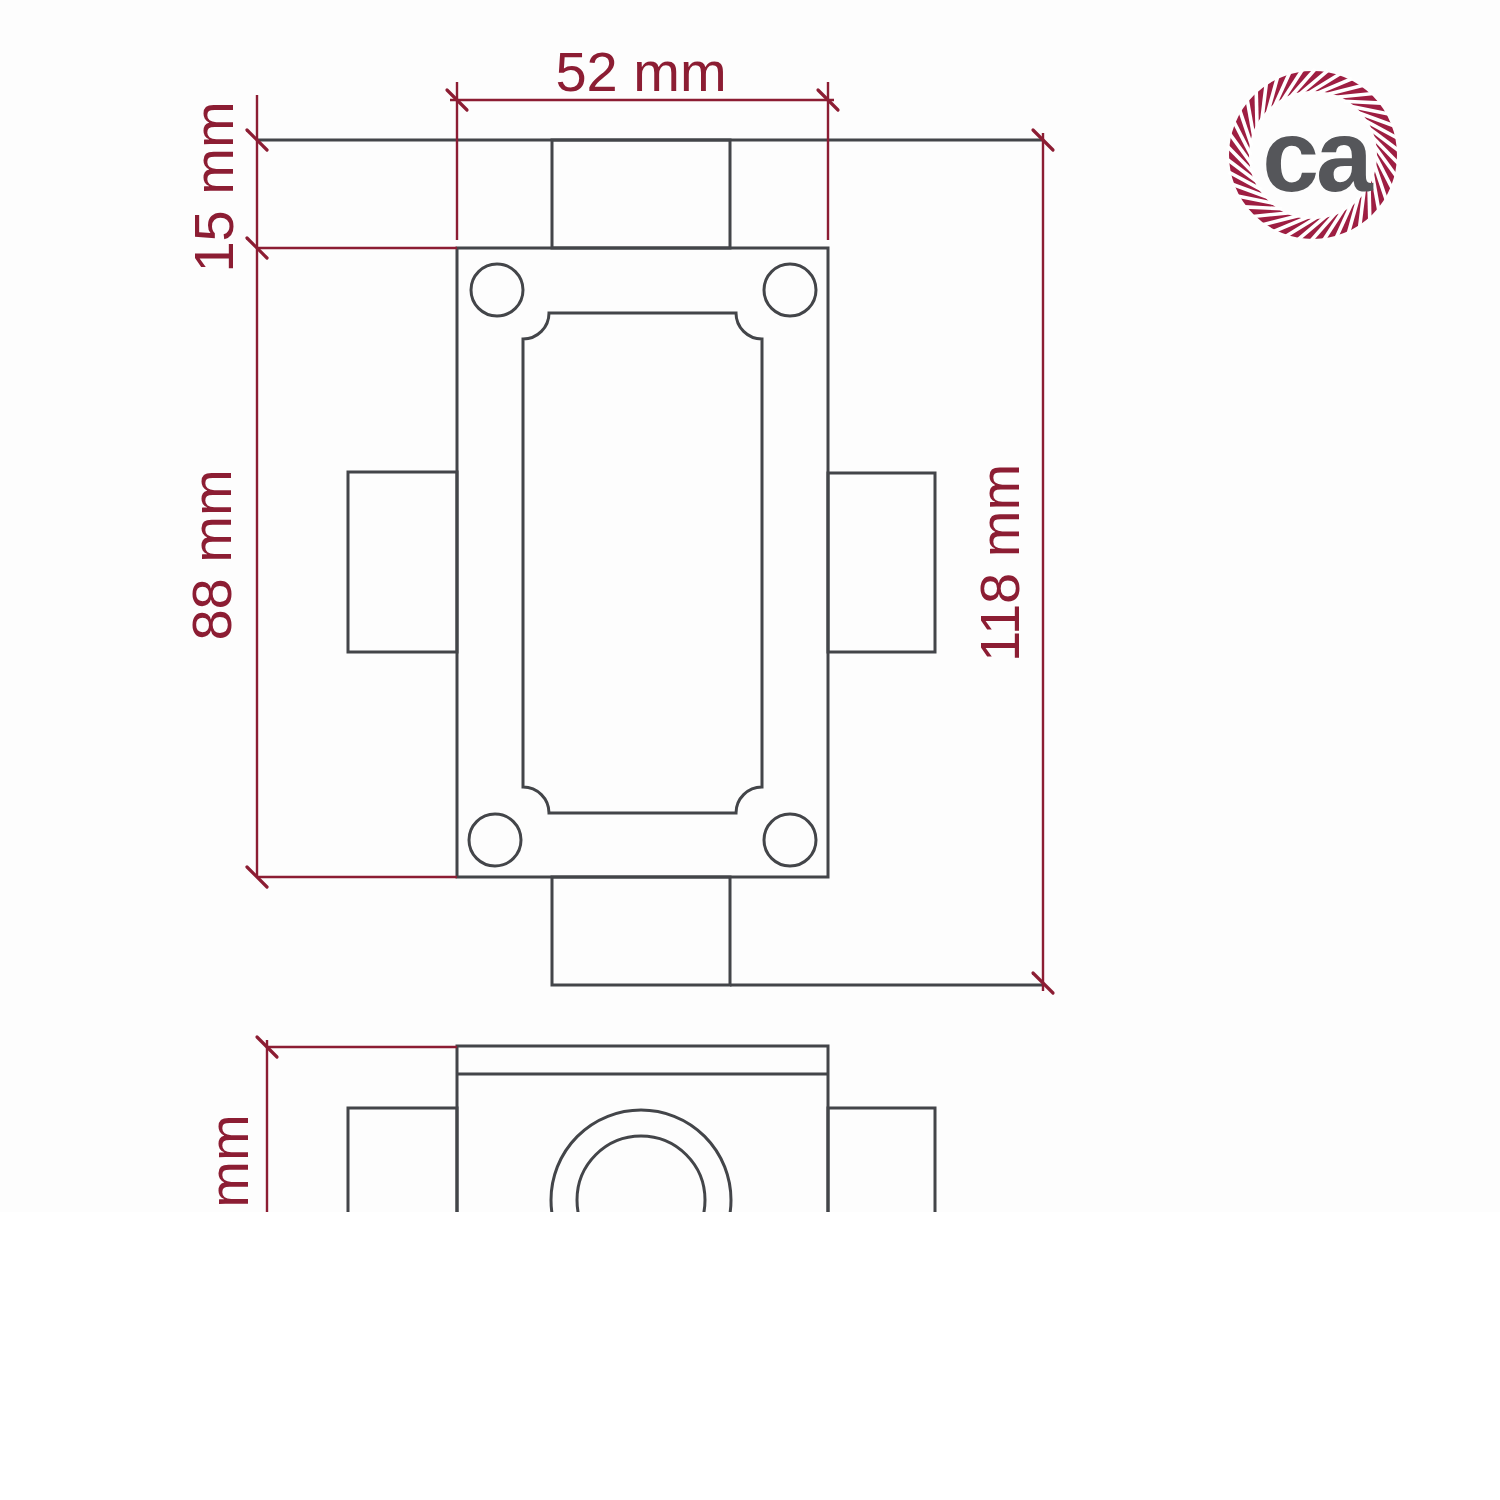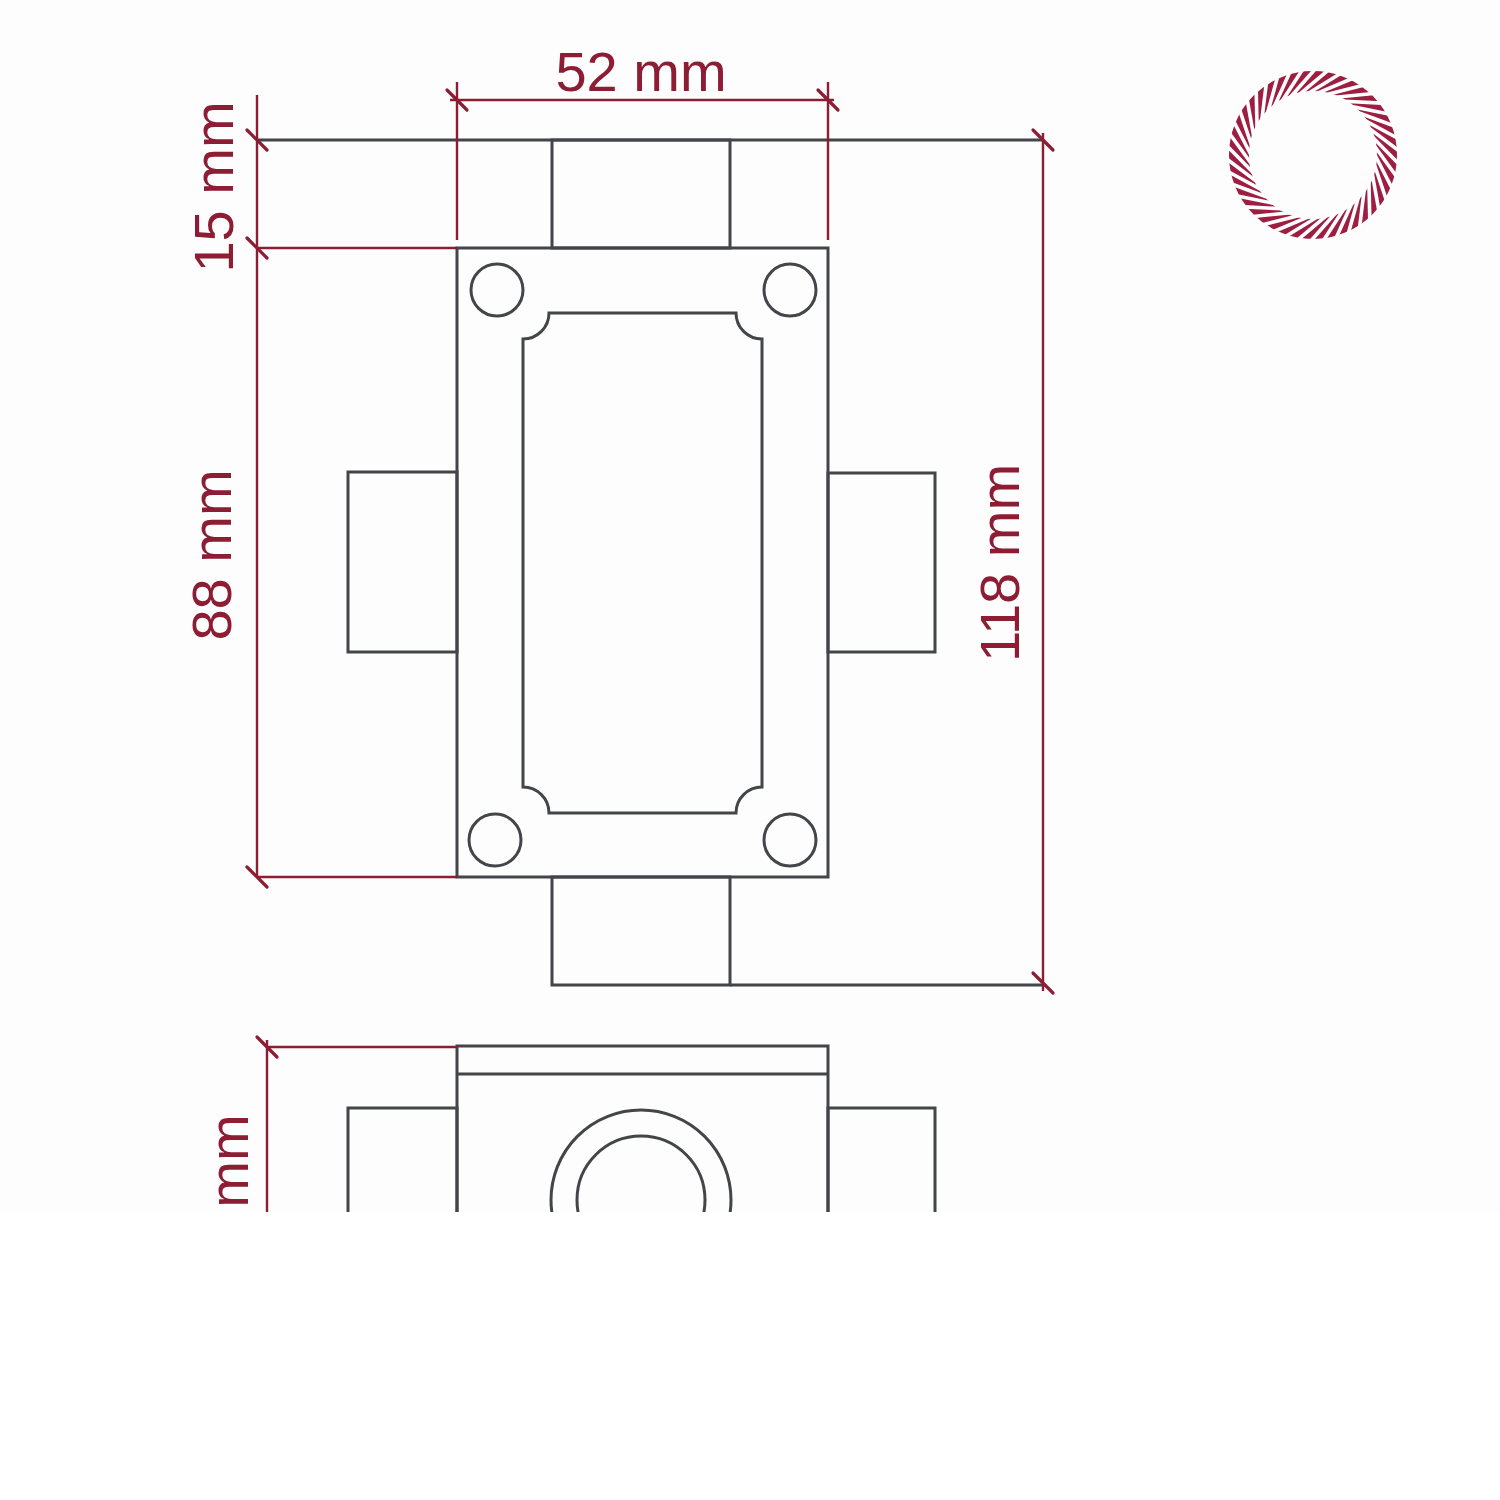--- a/index.html
+++ b/index.html
@@ -160,13 +160,14 @@
         </g>
     </g>
   </svg>
 
   <div class="dim-label" style="left:641px;top:72px;">52 mm</div>
   <div class="dim-label vert" style="left:214px;top:187px;">15 mm</div>
   <div class="dim-label vert" style="left:212px;top:555px;">88 mm</div>
   <div class="dim-label vert" style="left:1000px;top:563px;">118 mm</div>
   <div class="dim-label vert" style="left:229px;top:1200px;">42 mm</div>
 
+  <div class="logo-text" style="left:1316px;top:160px;">ca</div>
 </div>
 
 </body></html>

